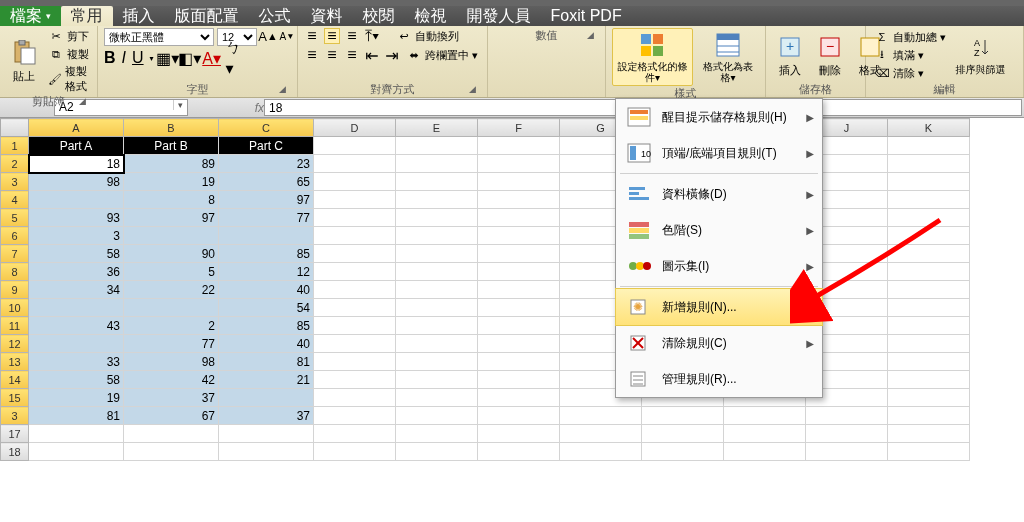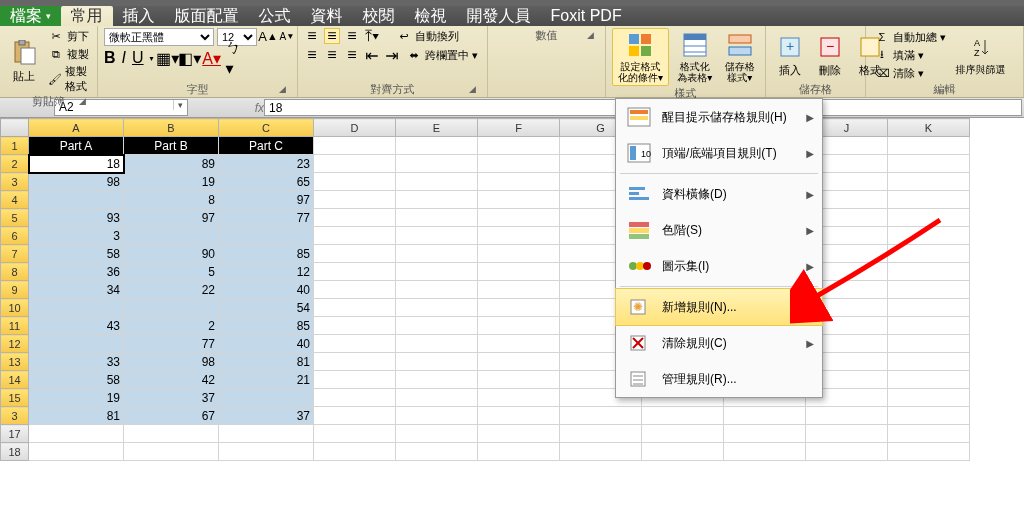--- a/index.html
+++ b/index.html
@@ -195,29 +195,20 @@
       <div class="big-btn">
         <span class="ico">
             <svg width="26" height="26">
               <rect x="2" y="2" width="22" height="22" fill="#fff" stroke="#4f81bd"></rect>
               <rect x="2" y="2" width="22" height="6" fill="#4f81bd"></rect>
               <line x1="2" y1="14" x2="24" y2="14" stroke="#4f81bd"></line>
               <line x1="2" y1="20" x2="24" y2="20" stroke="#4f81bd"></line>
             </svg>
           </span>
         <span style="font-size:10px;line-height:11px;text-align:center"><span>格式化為表格</span>▾</span>
-      </div>
-      <div class="big-btn">
-        <span class="ico">
-            <svg width="26" height="26">
-              <rect x="2" y="3" width="22" height="8" fill="#f8cbad" stroke="#c55a11"></rect>
-              <rect x="2" y="15" width="22" height="8" fill="#bdd7ee" stroke="#2e75b6"></rect>
-            </svg>
-          </span>
-        <span style="font-size:10px;line-height:11px;text-align:center"><span>儲存格樣式</span>▾</span>
       </div>
     </div>
     <div class="group-label-row">
         <span class="group-label">樣式</span>
       </div>
   </div>
 
   <div class="group" style="width:100px">
     <div class="group-body">
       <div class="big-btn">

